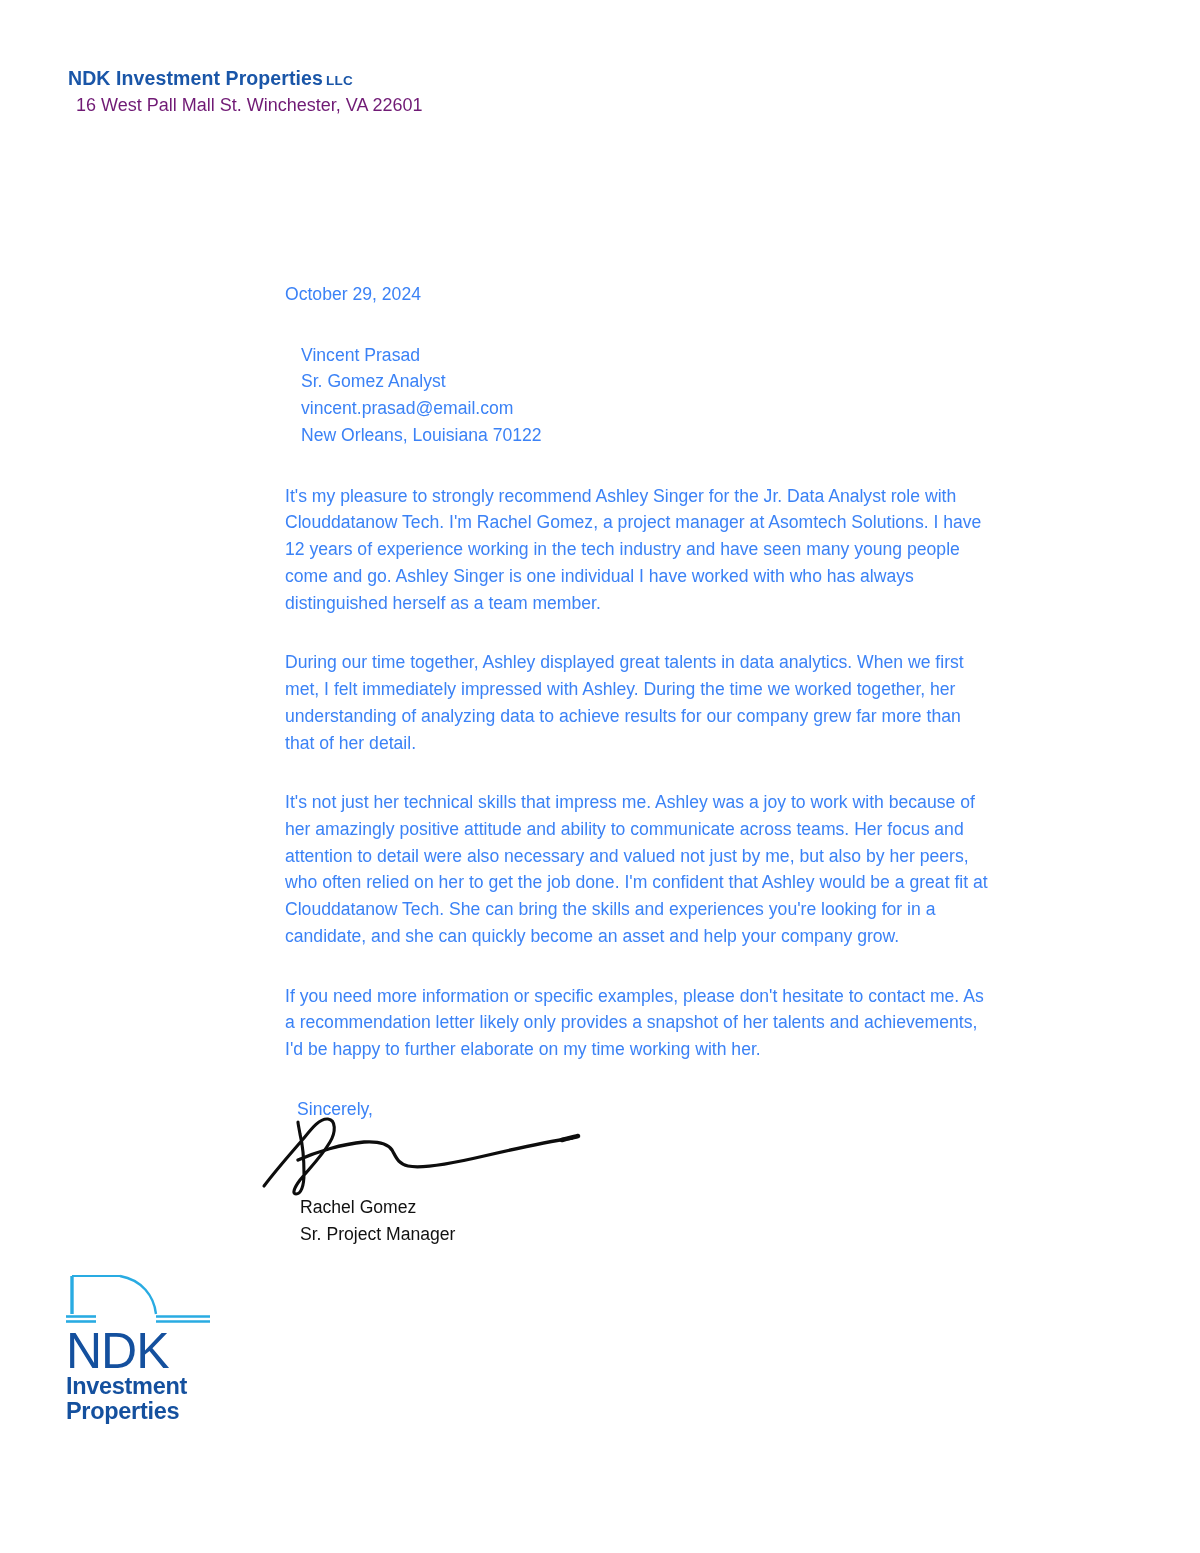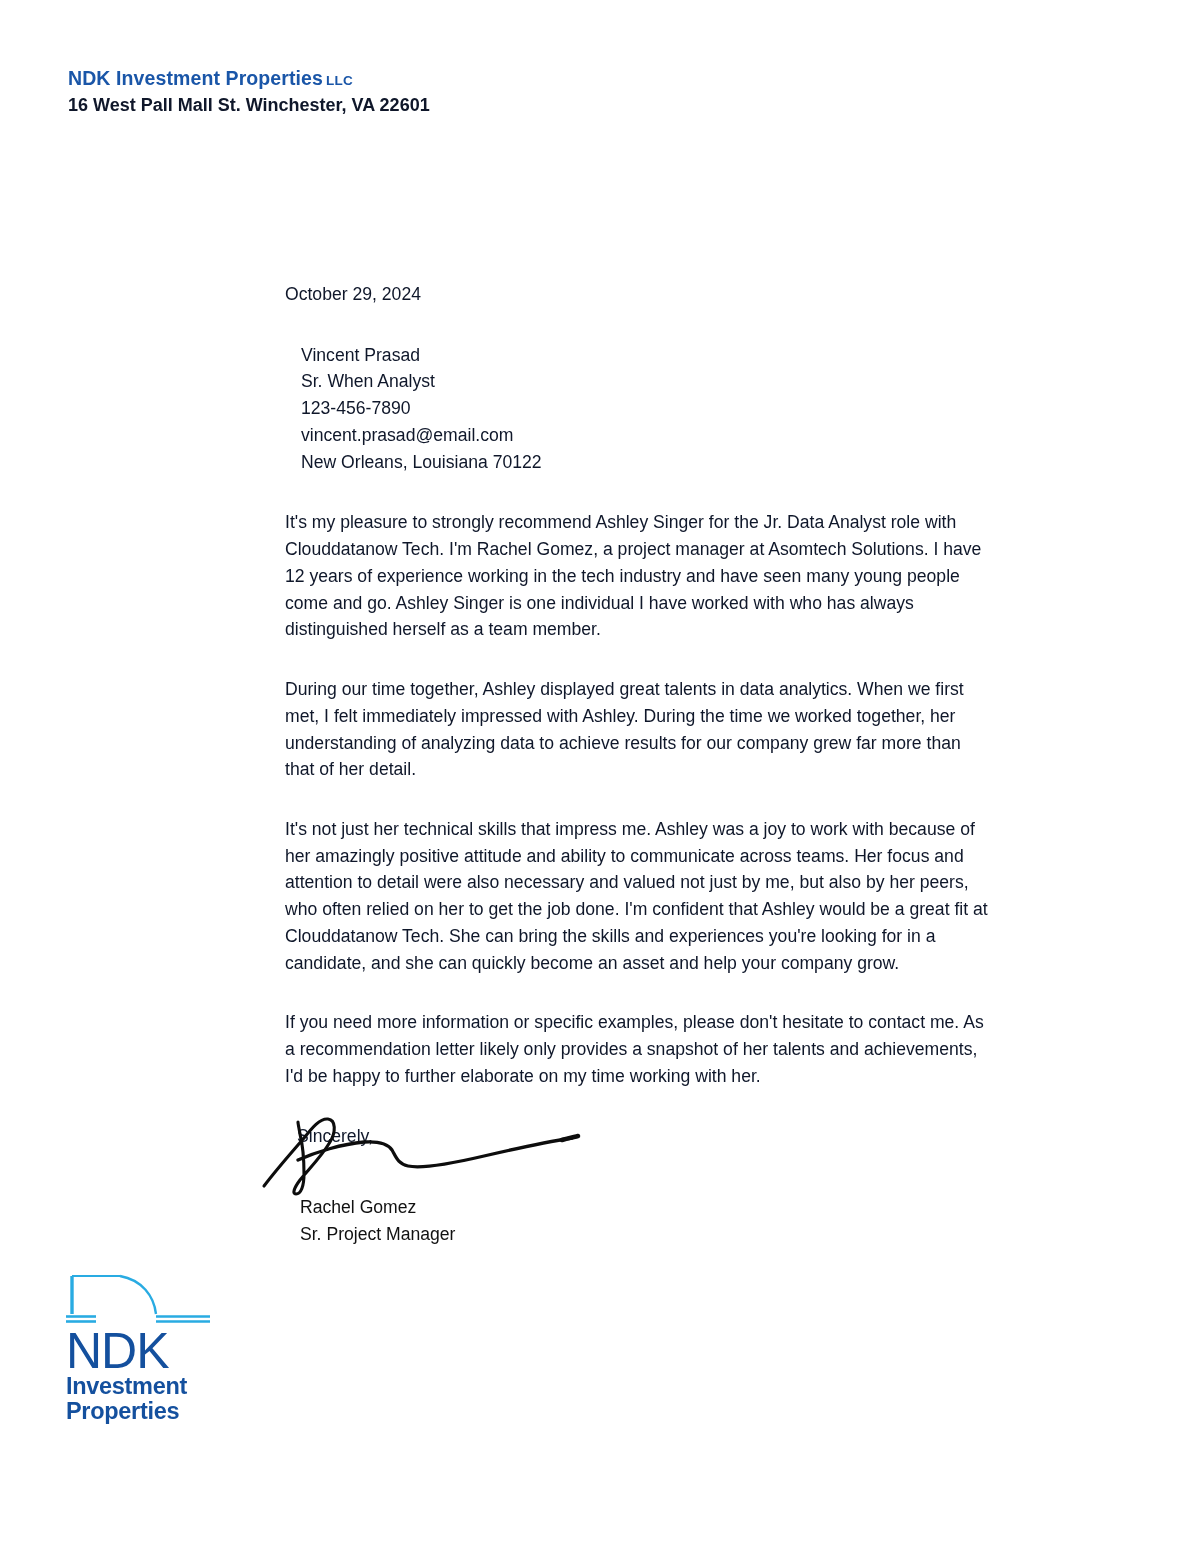--- a/index.html
+++ b/index.html
@@ -38,34 +38,34 @@
     white-space: nowrap;
   }
   .company-suffix {
     font-size: 13.5px;
     font-weight: bold;
     letter-spacing: 0.2px;
     margin-left: 3px;
   }
   .company-address {
     font-size: 18px;
-    font-weight: bold;
-    color: #0f172a;
+    font-weight: normal;
+    color: #701a75;
     line-height: 1.3;
-    margin: 4px 0 0 0;
+    margin: 4px 0 0 8px;
     white-space: nowrap;
   }
 
   
   .letter {
     position: absolute;
     left: 285px;
     top: 281px;
     width: 706px;
-    color: #0f172a;
+    color: #3b82f6;
     font-size: 17.6px;
     line-height: 1.52;
   }
   .letter .date {
     margin: 0 0 34px 0;
   }
   .recipient {
     margin: 0 0 34px 16px;
   }
   .recipient div {
@@ -146,22 +146,21 @@
     <div class="company-name"><span>NDK Investment Properties</span><span class="company-suffix">LLC</span></div>
     <div class="company-address">16 West Pall Mall St. Winchester, VA 22601</div>
   </div>
 
   <div class="letter">
 
     <div class="date">October 29, 2024</div>
 
     <div class="recipient">
       <div>Vincent Prasad</div>
-      <div>Sr. When Analyst</div>
-      <div>123-456-7890</div>
+      <div>Sr. Gomez Analyst</div>
       <div>vincent.prasad@email.com</div>
       <div>New Orleans, Louisiana 70122</div>
     </div>
 
 
     <p class="para">It's my pleasure to strongly recommend Ashley Singer for the Jr. Data Analyst role with Clouddatanow Tech. I'm Rachel Gomez, a project manager at Asomtech Solutions. I have 12 years of experience working in the tech industry and have seen many young people come and go. Ashley Singer is one individual I have worked with who has always distinguished herself as a team member.</p>
     <p class="para">During our time together, Ashley displayed great talents in data analytics. When we first met, I felt immediately impressed with Ashley. During the time we worked together, her understanding of analyzing data to achieve results for our company grew far more than that of her detail.</p>
     <p class="para">It's not just her technical skills that impress me. Ashley was a joy to work with because of her amazingly positive attitude and ability to communicate across teams. Her focus and attention to detail were also necessary and valued not just by me, but also by her peers, who often relied on her to get the job done. I'm confident that Ashley would be a great fit at Clouddatanow Tech. She can bring the skills and experiences you're looking for in a candidate, and she can quickly become an asset and help your company grow.</p>
     <p class="para">If you need more information or specific examples, please don't hesitate to contact me. As a recommendation letter likely only provides a snapshot of her talents and achievements, I'd be happy to further elaborate on my time working with her.</p>
 

